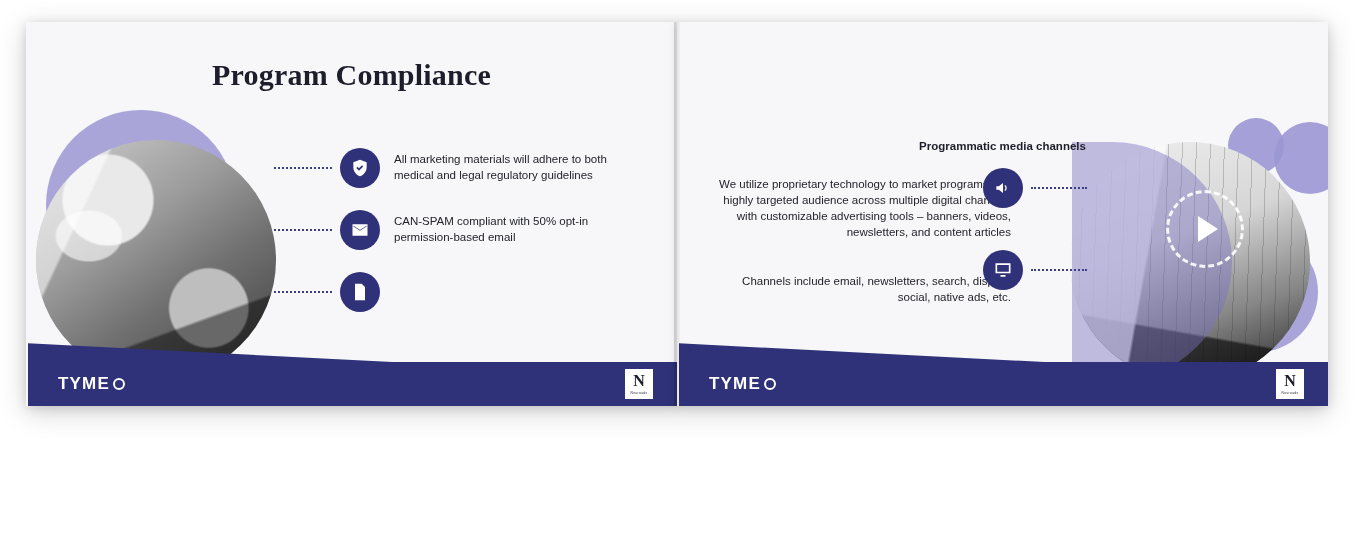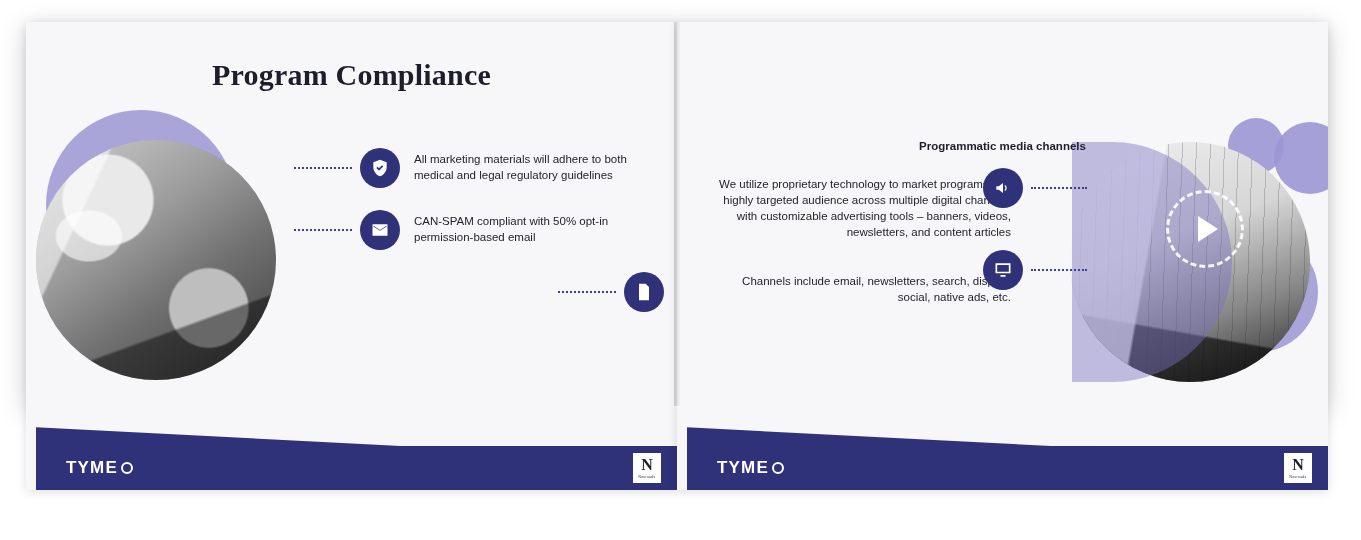--- a/index.html
+++ b/index.html
@@ -13,21 +13,21 @@
     position: relative;
     width: 1361px; height: 540px;
     background: #ffffff;
   }
 
   
   .slide {
     position: absolute;
     top: 22px;
     width: 651px;
-    height: 468px;
+    height: 384px;
     background: #f7f7f9;
     overflow: hidden;
     box-shadow: 0 2px 10px rgba(0,0,0,0.13);
   }
   .slide-left  { left: 26px; }
   .slide-right { left: 677px; }
 
   
   .fold {
     position: absolute;
@@ -135,21 +135,20 @@
   
   .bullets-left {
     position: absolute;
     left: 248px; top: 126px;
     width: 390px;
   }
   .row {
     display: flex;
     align-items: center;
     margin-bottom: 22px;
-    justify-content: flex-end;
   }
   .dots {
     flex: 0 0 auto;
     width: 58px;
     border-top: 2px dotted #3c3f86;
     height: 0;
     margin-right: 8px;
   }
   .icon-badge {
     flex: 0 0 auto;
@@ -196,21 +195,21 @@
   .right-row {
     display: flex;
     align-items: center;
     margin-bottom: 42px;
   }
   .right-row .dots { width: 56px; margin-left: 8px; margin-right: 0; }
 
   
   .footer {
     position: absolute;
-    left: 10px; bottom: 0;
+    left: 2px; bottom: 0;
     width: 100%; height: 44px;
     background: #2f3278;
   }
   .footer:before {
     content: "";
     position: absolute;
     left: 0; top: -26px;
     width: 100%; height: 28px;
     background: #2f3278;
     clip-path: polygon(0 100%, 0 26%, 62% 100%);

